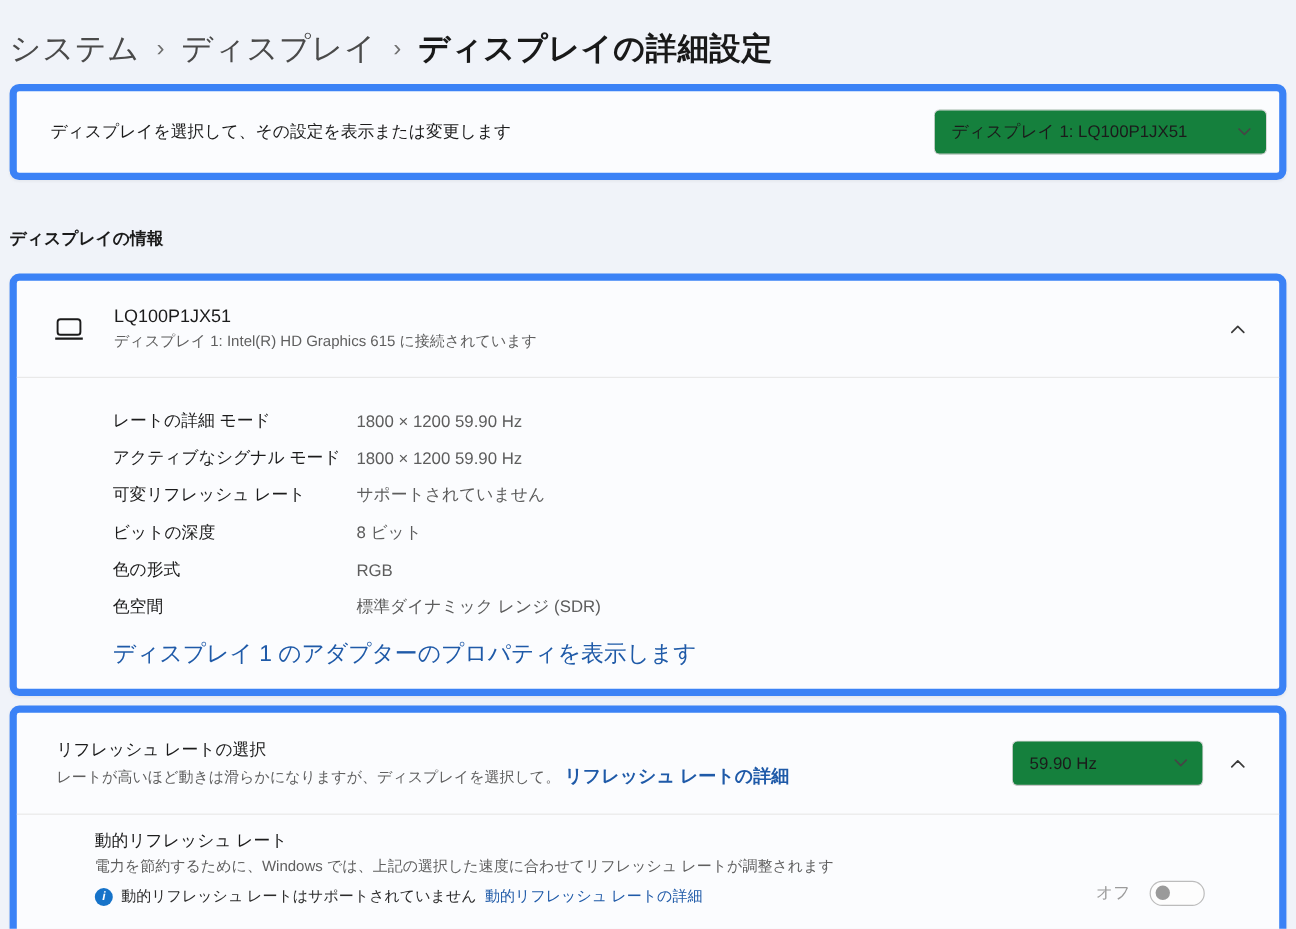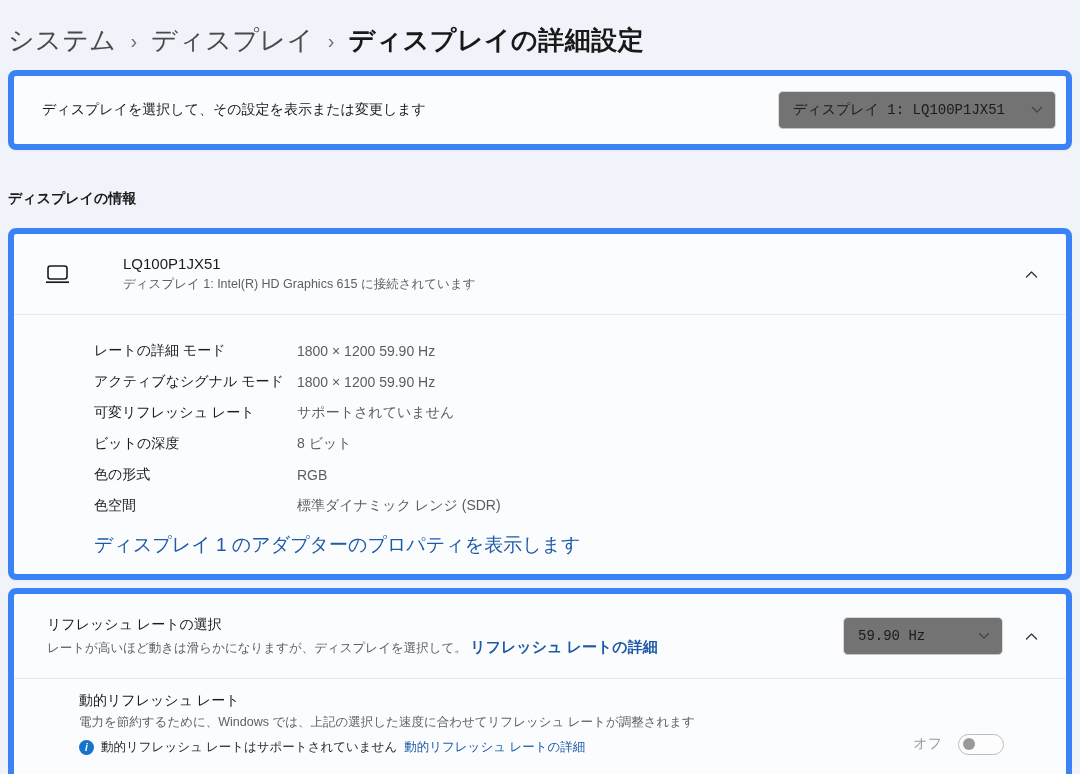--- a/index.html
+++ b/index.html
@@ -26,32 +26,32 @@
   }
   .selector-card {
     margin-top:12px; height:80px;
     display:flex; align-items:center; justify-content:space-between;
     padding:0 10px 0 28px;
   }
   .body-text { font-size:14px; color:#1b1b1b; }
 
   .dropdown {
     display:flex; align-items:center; justify-content:space-between;
-    background:#737373; border:1px solid #d8d8d8; border-bottom-color:#c6c6c6;
+    background:#15803d; border:1px solid #d8d8d8; border-bottom-color:#c6c6c6;
     border-radius:5px; height:38px; padding:0 12px 0 14px;
-    font-family:Liberation Mono, monospace; font-size:14px; color:#1b1b1b; cursor:pointer;
+    font-family:Liberation Sans, sans-serif; font-size:14px; color:#1b1b1b; cursor:pointer;
   }
   .dropdown.wide { width:278px; }
   .dropdown.small { width:160px; }
 
   .section-title { margin:40px 0 0 8px; font-size:14px; font-weight:700; height:38px; }
 
   
   .expander-header { display:flex; align-items:center; padding:0 28px 0 30px; }
-  .expander-header.h1 { height:80px; cursor:pointer;gap:28px; }
+  .expander-header.h1 { height:80px; cursor:pointer; }
   .expander-header.h2 { height:84px; }
   .hdr-text { flex:1; min-width:0; }
   .hdr-title { font-size:15px; color:#1b1b1b; }
   .hdr-title.s { font-size:14px; }
   .hdr-sub { font-size:12.5px; color:#5f5f5f; margin-top:4px; }
   .laptop-icon { margin-right:24px; flex:0 0 auto; }
   .chev-expander { flex:0 0 auto; margin-left:22px; cursor:pointer; }
   .divider { height:1px; background:#e9e9e9; }
 
   .expander-body { padding:20px 0 16px 80px; }

